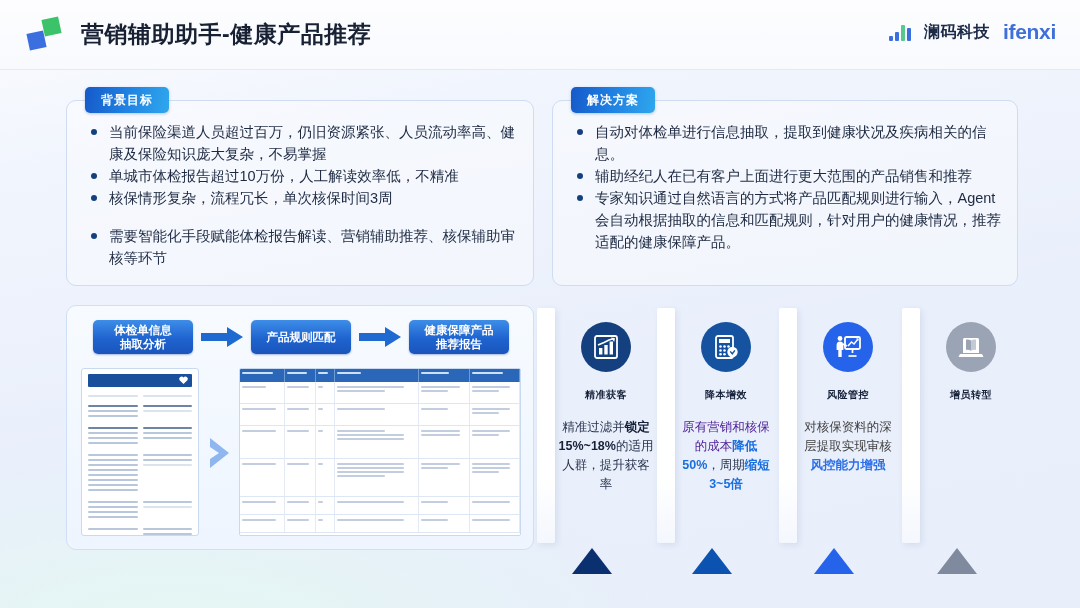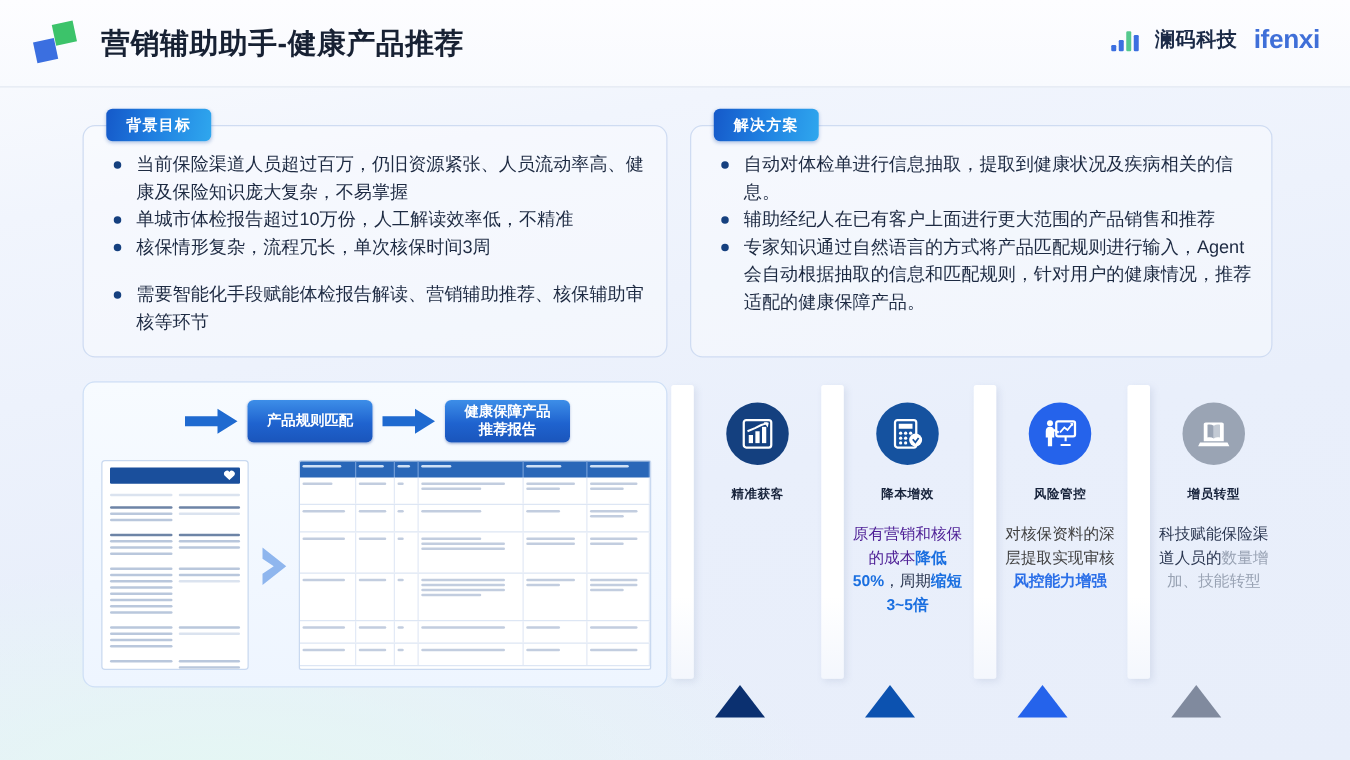--- a/index.html
+++ b/index.html
@@ -181,20 +181,21 @@
   <div class="badge">解决方案</div>
   <ul class="bullets">
     <li>自动对体检单进行信息抽取，提取到健康状况及疾病相关的信息。</li>
     <li>辅助经纪人在已有客户上面进行更大范围的产品销售和推荐</li>
     <li>专家知识通过自然语言的方式将产品匹配规则进行输入，Agent会自动根据抽取的信息和匹配规则，针对用户的健康情况，推荐适配的健康保障产品。</li>
   </ul>
 </div>
 
 <div id="flow-card">
   <div class="flow-row">
+    <div class="flow-step">体检单信息<br>抽取分析</div>
     <div class="flow-arrow">
       <svg width="46" height="26" viewBox="0 0 46 26">
         <path d="M2 9 H28 V3 L44 13 L28 23 V17 H2 Z" fill="#1f6ad0"></path>
       </svg>
     </div>
     <div class="flow-step">产品规则匹配</div>
     <div class="flow-arrow">
       <svg width="46" height="26" viewBox="0 0 46 26">
         <path d="M2 9 H28 V3 L44 13 L28 23 V17 H2 Z" fill="#1f6ad0"></path>
       </svg>
@@ -450,20 +451,21 @@
         <svg width="28" height="28" viewBox="0 0 28 28">
           <rect x="3" y="3" width="22" height="22" rx="2" fill="none" stroke="#fff" stroke-width="1.8"></rect>
           <rect x="7" y="15" width="3.4" height="6.5" fill="#fff"></rect>
           <rect x="12.3" y="12" width="3.4" height="9.5" fill="#fff"></rect>
           <rect x="17.6" y="8.5" width="3.4" height="13" fill="#fff"></rect>
           <path d="M6 12 L12 9.5 L17 7 L22 5.5" stroke="#fff" stroke-width="1.6" fill="none"></path>
           <path d="M19 4.6 L23 5.2 L22.2 9 Z" fill="#fff"></path>
         </svg>
       </div>
       <div class="ttl">精准获客</div>
+      <div class="desc"><span style="color: rgb(42, 54, 80);">精准过滤并</span><b style="color: rgb(22, 34, 58);">锁定15%~18%</b><span style="color: rgb(42, 54, 80);">的适用人群，提升获客率</span></div>
     </div>
     <div class="tri" style="left: 38px; border-bottom: 26px solid rgb(11, 48, 112);"></div>
     <div class="sep-bar" style="left: 123px;"></div>
     <div class="fcard" style="left: 140px;">
       <div class="ic" style="background: rgb(21, 82, 159);">
         <svg width="28" height="28" viewBox="0 0 28 28">
           <rect x="4" y="3" width="17" height="22" rx="2" fill="none" stroke="#fff" stroke-width="1.8"></rect>
           <rect x="7" y="6" width="11" height="4" fill="#fff"></rect>
           <circle cx="8.5" cy="13.5" r="1.3" fill="#fff"></circle>
           <circle cx="12.5" cy="13.5" r="1.3" fill="#fff"></circle>
@@ -502,16 +504,15 @@
     <div class="fcard" style="left: 385px;">
       <div class="ic" style="background: rgb(154, 164, 180);">
         <svg width="28" height="28" viewBox="0 0 28 28">
           <path d="M6 20 L6 6.5 C6 5.6 6.7 5 7.6 5 L20.4 5 C21.3 5 22 5.6 22 6.5 L22 20 Z" fill="#fff"></path>
           <path d="M14 7.5 C12.6 6.6 10.6 6.4 9 6.8 L9 17 C10.6 16.6 12.6 16.8 14 17.7 Z" fill="#9aa4b4"></path>
           <path d="M14 7.5 C15.4 6.6 17.4 6.4 19 6.8 L19 17 C17.4 16.6 15.4 16.8 14 17.7 Z" fill="#c3cad4"></path>
           <path d="M3 21 L25 21 L26.5 24 L1.5 24 Z" fill="#fff"></path>
         </svg>
       </div>
       <div class="ttl">增员转型</div>
-      <div class="desc"><span style="color: rgb(42, 54, 80);">科技赋能保险渠道人员的</span><span style="color: rgb(152, 162, 179);">数量增加、技能转型</span></div>
     </div>
     <div class="tri" style="left: 403px; border-bottom: 26px solid rgb(128, 138, 158);"></div>
   </div>
 
 </body></html>

